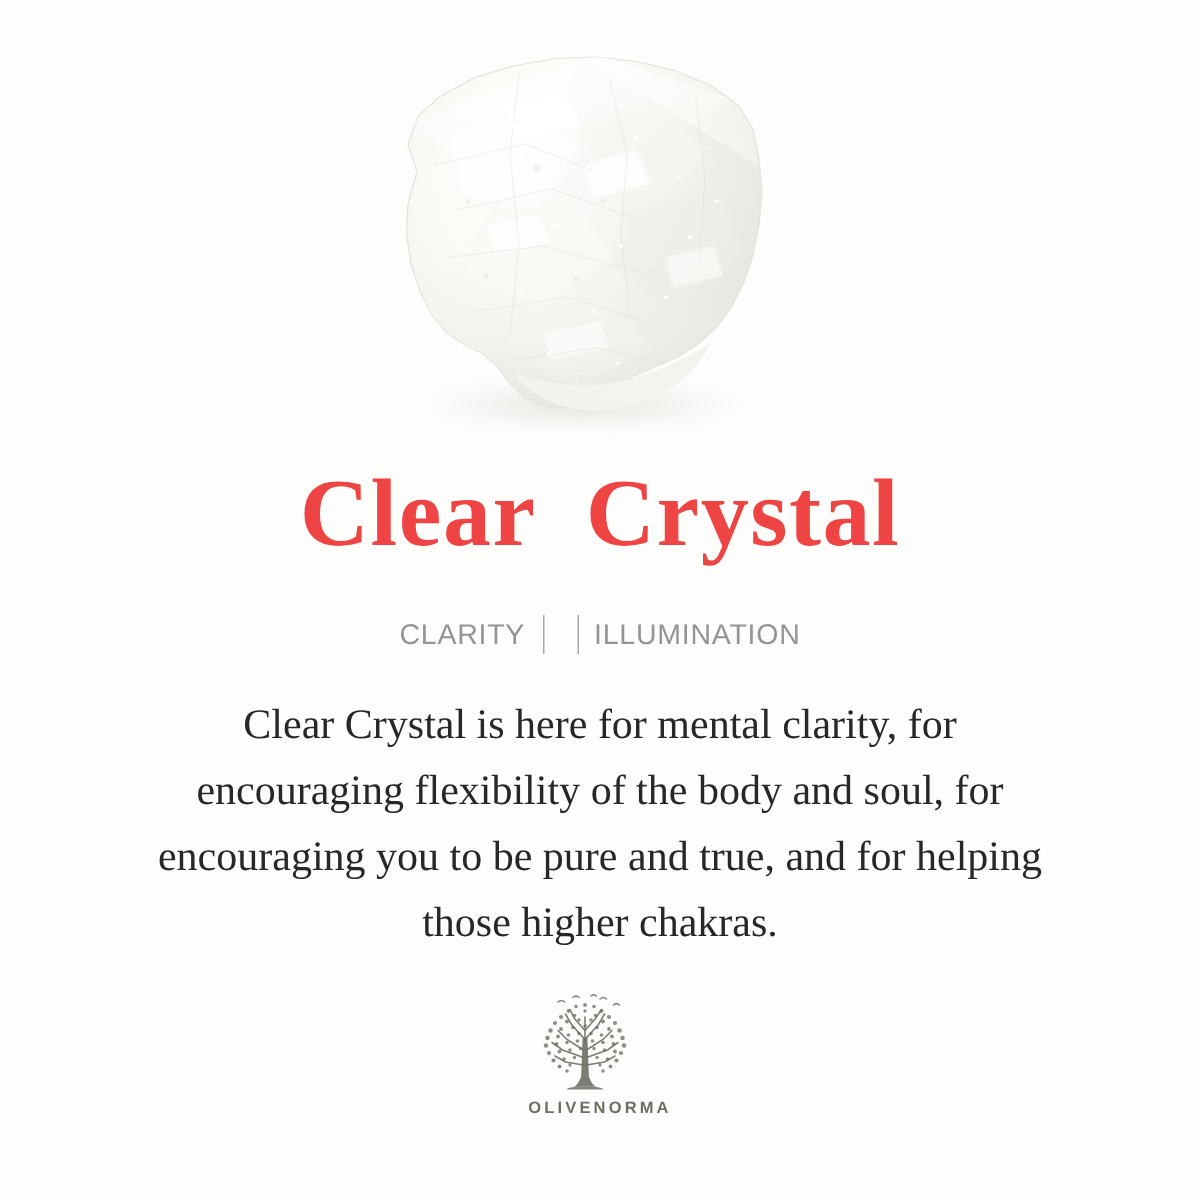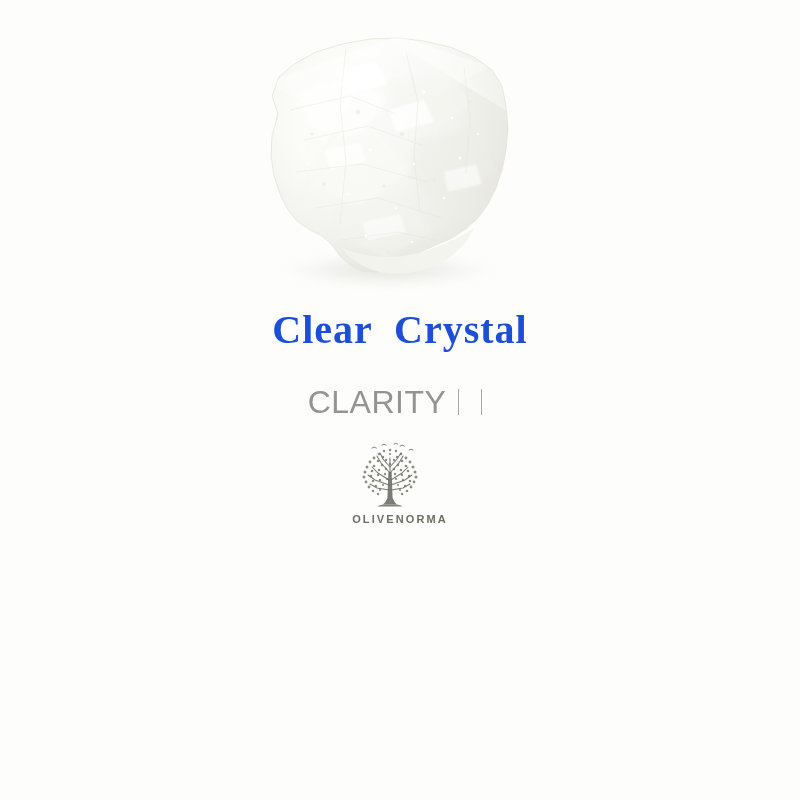--- a/index.html
+++ b/index.html
@@ -40,35 +40,35 @@
   }
   .crystal-svg {
     display: block;
     width: 300px;
     height: 270px;
   }
 
   
   .title {
     font-family: "Liberation Serif", "DejaVu Serif", serif;
-    font-size: 40px;
+    font-size: 64px;
     font-weight: 700;
-    color: #1d4ed8;
+    color: #ef4444;
     letter-spacing: 1px;
     line-height: 1;
     margin: 0;
     text-align: center;
     white-space: pre;
   }
 
   
   .keywords {
     margin-top: 36px;
     font-family: "Liberation Sans", "DejaVu Sans", sans-serif;
-    font-size: 32px;
+    font-size: 19px;
     font-weight: 300;
     color: #949494;
     letter-spacing: 0.5px;
     text-align: center;
     display: flex;
     align-items: center;
     justify-content: center;
     line-height: 1;
   }
   .kw { white-space: nowrap; }
@@ -231,22 +231,29 @@
       </svg>
     </div>
   </div>
 
   <h1 class="title">Clear  Crystal</h1>
 
   <div class="keywords">
     <span class="kw">CLARITY</span>
     <span class="kw-sep"></span>
     <span class="kw-sep tight"></span>
+    <span class="kw">ILLUMINATION</span>
   </div>
 
+  <div class="body-copy">
+    <span class="line">Clear Crystal is here for mental clarity, for</span>
+    <span class="line">encouraging flexibility of the body and soul, for</span>
+    <span class="line">encouraging you to be pure and true, and for helping</span>
+    <span class="line">those higher chakras.</span>
+  </div>
 
   <div class="logo">
     <svg class="logo-mark" width="76" height="70" viewBox="0 0 76 70">
 
       <g fill="#6e6e66">
         <path d="M36.4,30 L35.4,56 L33.4,60 L31,62.5 L45,62.5 L42.6,60 L40.6,56 L39.6,30 Z" opacity="0.9"></path>
         <path d="M31,62.5 L27,63.4 L25.6,64.4 L50.4,64.4 L49,63.4 L45,62.5 Z" opacity="0.85"></path>
       </g>
 
       <g stroke="#6e6e66" stroke-width="1.05" fill="none" opacity="0.9" stroke-linecap="round">

